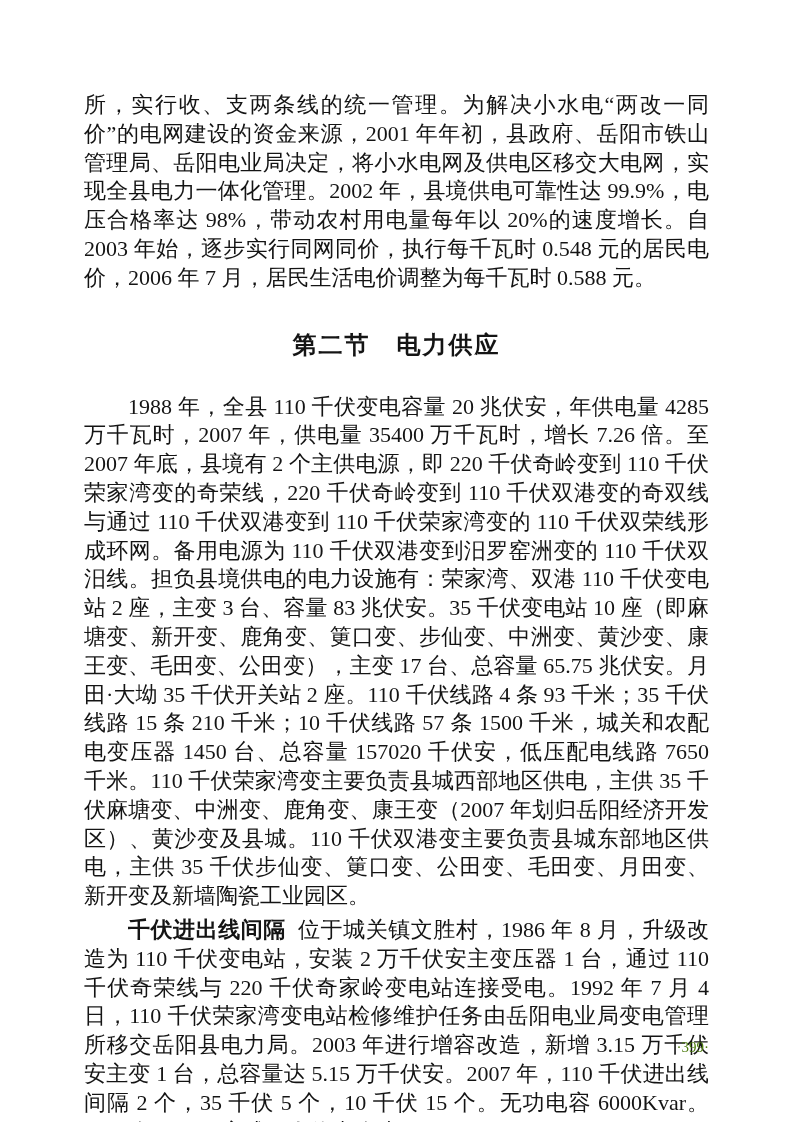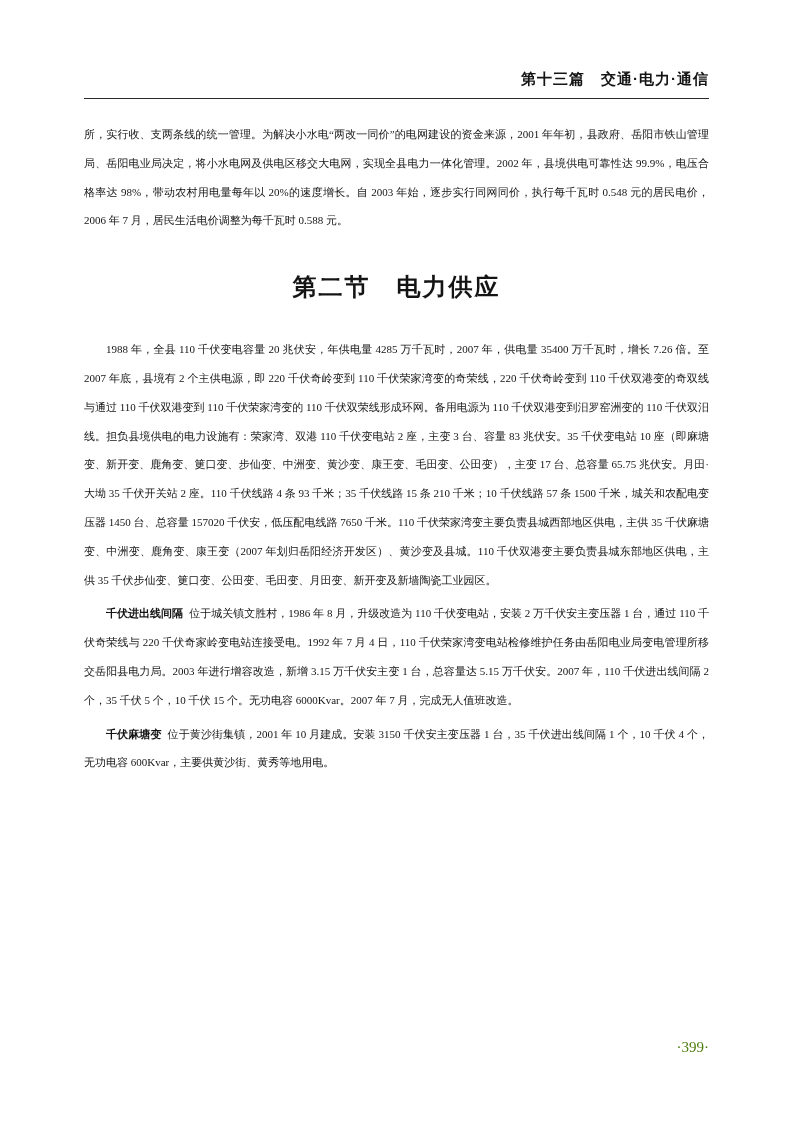--- a/index.html
+++ b/index.html
@@ -24,21 +24,21 @@
     font-weight: bold;
     font-size: 15px;
     letter-spacing: 1px;
     padding-bottom: 9px;
     border-bottom: 1.6px solid #2a2a2a;
   }
   .content {
     margin-top: 21px;
   }
   .para {
-    font-size: 11px;
+    font-size: 22px;
     line-height: 28.8px;
     text-align: justify;
     margin: 0;
   }
   .para.indent {
     text-indent: 2em;
   }
   .para.station {
     margin-top: 5px;
   }
@@ -61,23 +61,20 @@
     bottom: 66px;
     font-size: 15px;
     color: #4d7c0f;
   }
 </style>
 </head>
 <body>
 
 <div class="page">
 
-  <header class="running-head">
-    <span>第十三篇　交通·电力·通信</span>
-  </header>
 
   <main class="content">
 
     <p class="para">所，实行收、支两条线的统一管理。为解决小水电“两改一同价”的电网建设的资金来源，2001 年年初，县政府、岳阳市铁山管理局、岳阳电业局决定，将小水电网及供电区移交大电网，实现全县电力一体化管理。2002 年，县境供电可靠性达 99.9%，电压合格率达 98%，带动农村用电量每年以 20%的速度增长。自 2003 年始，逐步实行同网同价，执行每千瓦时 0.548 元的居民电价，2006 年 7 月，居民生活电价调整为每千瓦时 0.588 元。</p>
 
     <h2 class="section-title">第二节　电力供应</h2>
 
     <p class="para indent">1988 年，全县 110 千伏变电容量 20 兆伏安，年供电量 4285 万千瓦时，2007 年，供电量 35400 万千瓦时，增长 7.26 倍。至 2007 年底，县境有 2 个主供电源，即 220 千伏奇岭变到 110 千伏荣家湾变的奇荣线，220 千伏奇岭变到 110 千伏双港变的奇双线与通过 110 千伏双港变到 110 千伏荣家湾变的 110 千伏双荣线形成环网。备用电源为 110 千伏双港变到汨罗窑洲变的 110 千伏双汨线。担负县境供电的电力设施有：荣家湾、双港 110 千伏变电站 2 座，主变 3 台、容量 83 兆伏安。35 千伏变电站 10 座（即麻塘变、新开变、鹿角变、筻口变、步仙变、中洲变、黄沙变、康王变、毛田变、公田变），主变 17 台、总容量 65.75 兆伏安。月田·大坳 35 千伏开关站 2 座。110 千伏线路 4 条 93 千米；35 千伏线路 15 条 210 千米；10 千伏线路 57 条 1500 千米，城关和农配电变压器 1450 台、总容量 157020 千伏安，低压配电线路 7650 千米。110 千伏荣家湾变主要负责县城西部地区供电，主供 35 千伏麻塘变、中洲变、鹿角变、康王变（2007 年划归岳阳经济开发区）、黄沙变及县城。110 千伏双港变主要负责县城东部地区供电，主供 35 千伏步仙变、筻口变、公田变、毛田变、月田变、新开变及新墙陶瓷工业园区。</p>
 
     <p class="para indent station">

